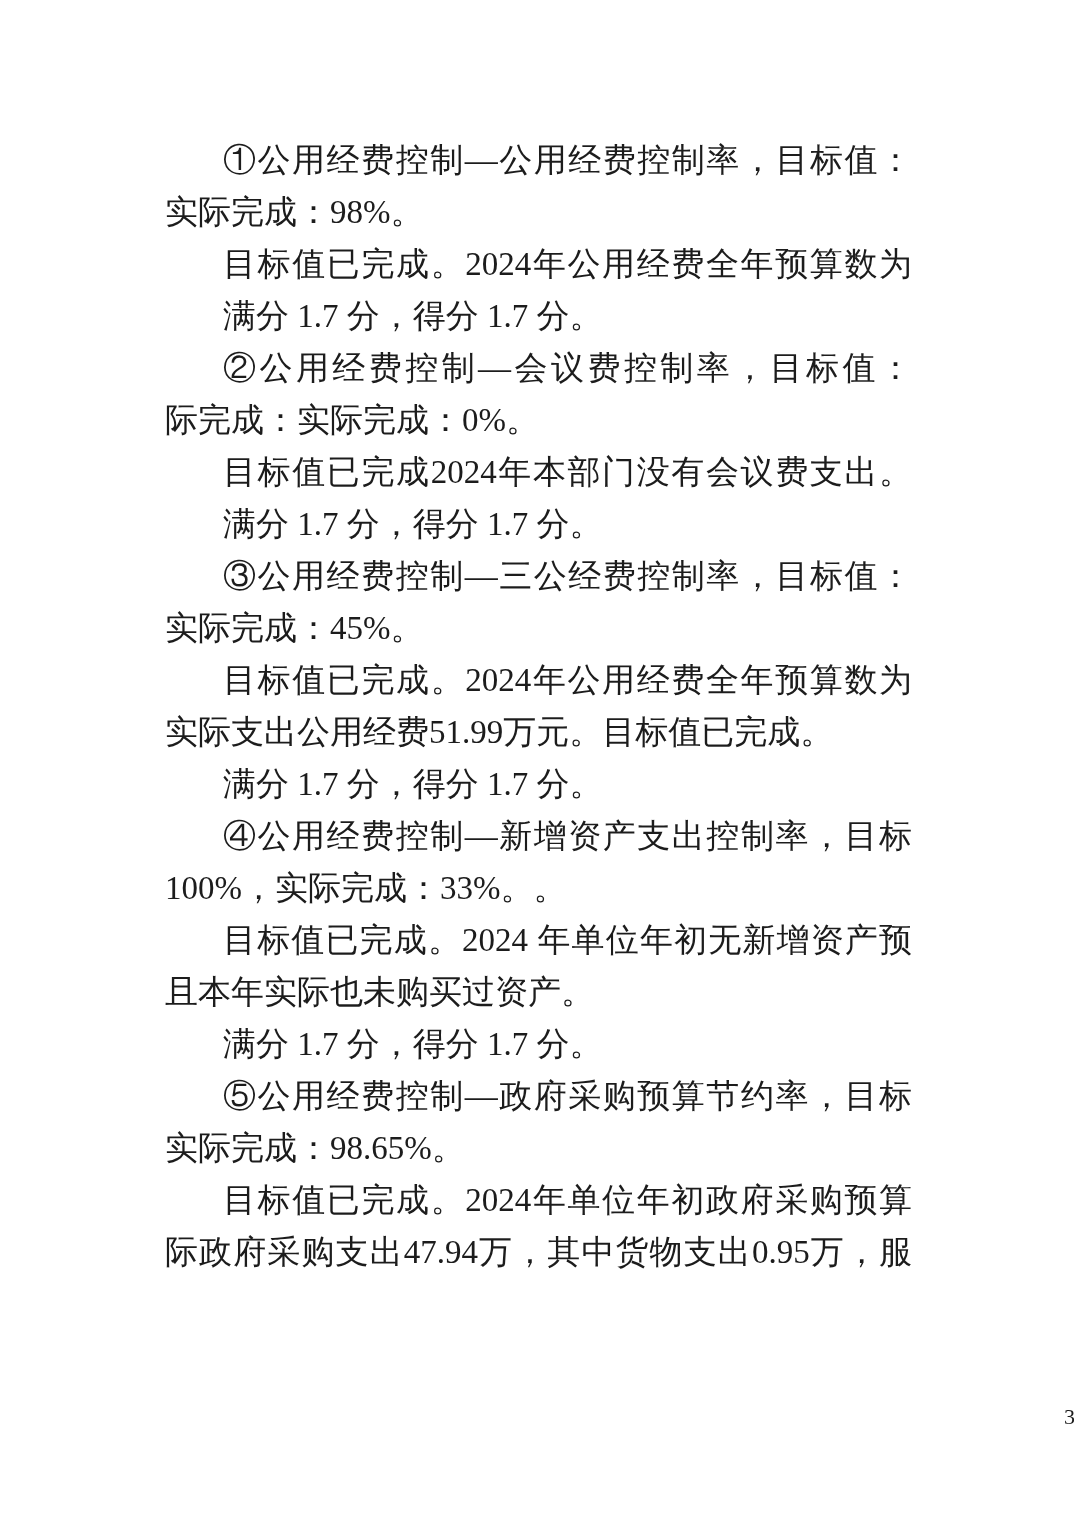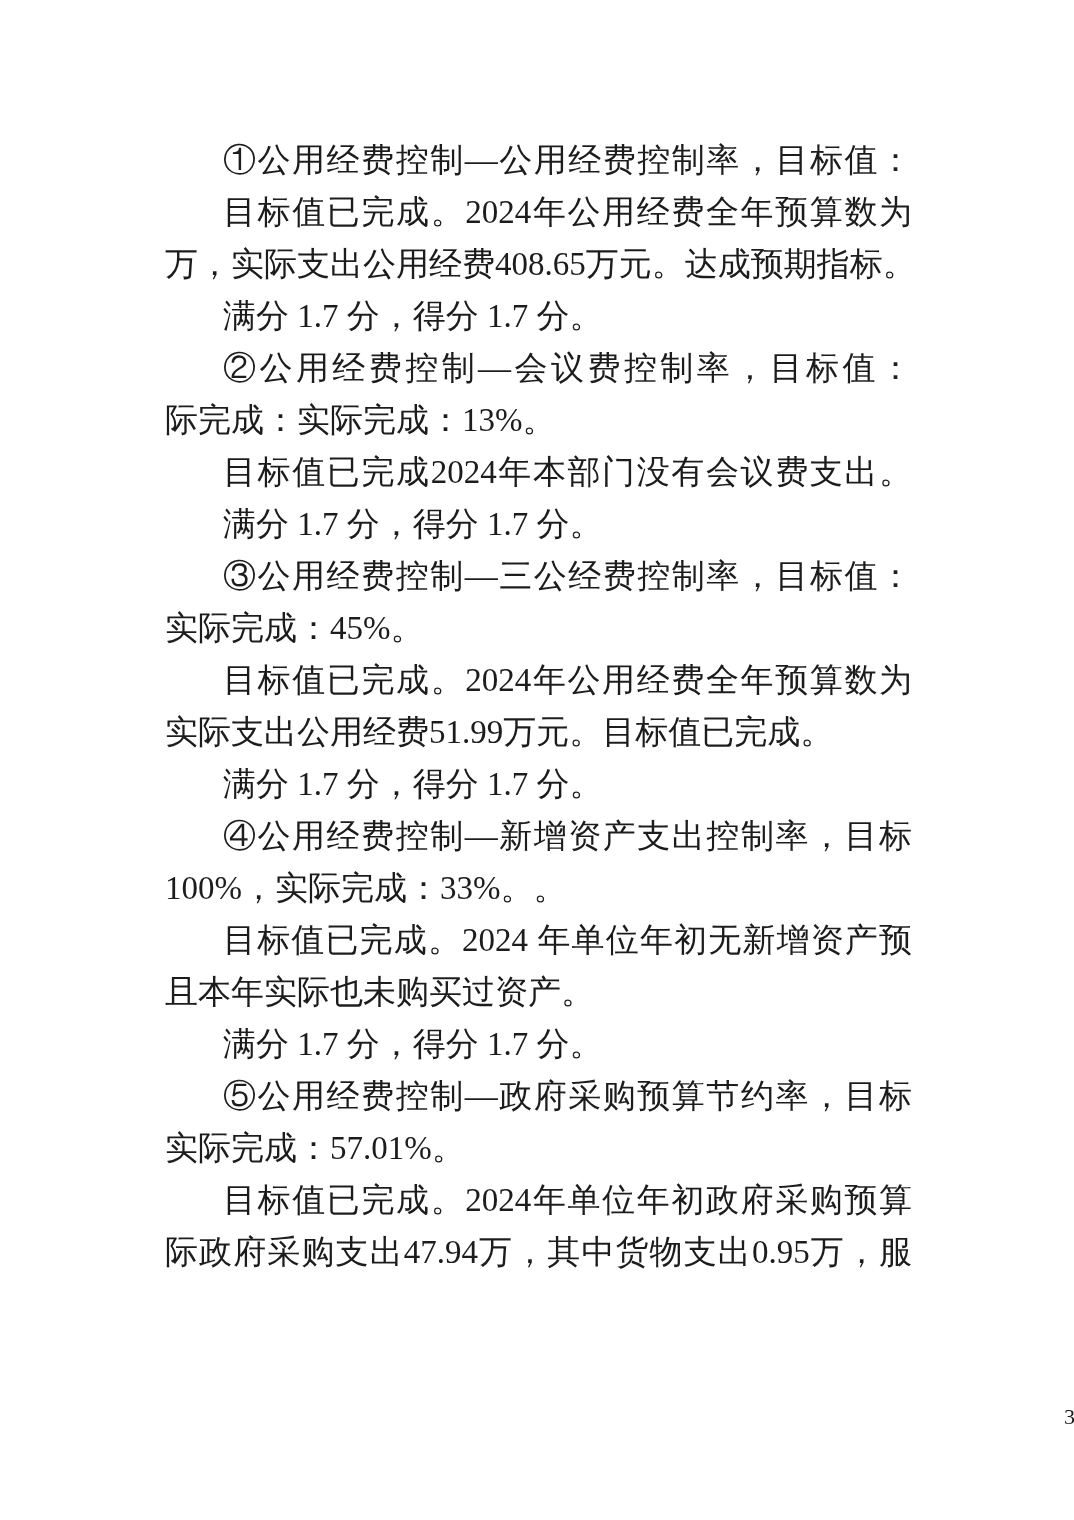--- a/index.html
+++ b/index.html
@@ -49,36 +49,36 @@
     line-height: 30px;
     color: #1c1c1c;
   }
 </style>
 </head>
 <body>
 
 <div class="page">
   <div class="text-body">
       <div class="line first fill">①公用经费控制—公用经费控制率，目标值：≤100%，</div>
+      <div class="line">实际完成：98%。</div>
       <div class="line first fill">目标值已完成。2024年公用经费全年预算数为416.03</div>
-      <div class="line">万，实际支出公用经费408.65万元。达成预期指标。</div>
       <div class="line first">满分 1.7 分，得分 1.7 分。</div>
       <div class="line first fill">②公用经费控制—会议费控制率，目标值：≤100%，实</div>
-      <div class="line">际完成：实际完成：13%。</div>
+      <div class="line">际完成：实际完成：0%。</div>
       <div class="line first fill">目标值已完成2024年本部门没有会议费支出。达成预期</div>
       <div class="line first">满分 1.7 分，得分 1.7 分。</div>
       <div class="line first fill">③公用经费控制—三公经费控制率，目标值：≤100%，</div>
       <div class="line">实际完成：45%。</div>
       <div class="line first fill">目标值已完成。2024年公用经费全年预算数为57.26万，</div>
       <div class="line">实际支出公用经费51.99万元。目标值已完成。</div>
       <div class="line first">满分 1.7 分，得分 1.7 分。</div>
       <div class="line first fill">④公用经费控制—新增资产支出控制率，目标值：≤</div>
       <div class="line">100%，实际完成：33%。。</div>
       <div class="line first fill">目标值已完成。2024 年单位年初无新增资产预算计划，</div>
       <div class="line">且本年实际也未购买过资产。</div>
       <div class="line first">满分 1.7 分，得分 1.7 分。</div>
       <div class="line first fill">⑤公用经费控制—政府采购预算节约率，目标值：2%，</div>
-      <div class="line">实际完成：57.01%。</div>
+      <div class="line">实际完成：98.65%。</div>
       <div class="line first fill">目标值已完成。2024年单位年初政府采购预算57万，实</div>
       <div class="line fill">际政府采购支出47.94万，其中货物支出0.95万，服务支出</div>
     </div>
   <div class="footer">32</div>
 </div>
 
 </body></html>

